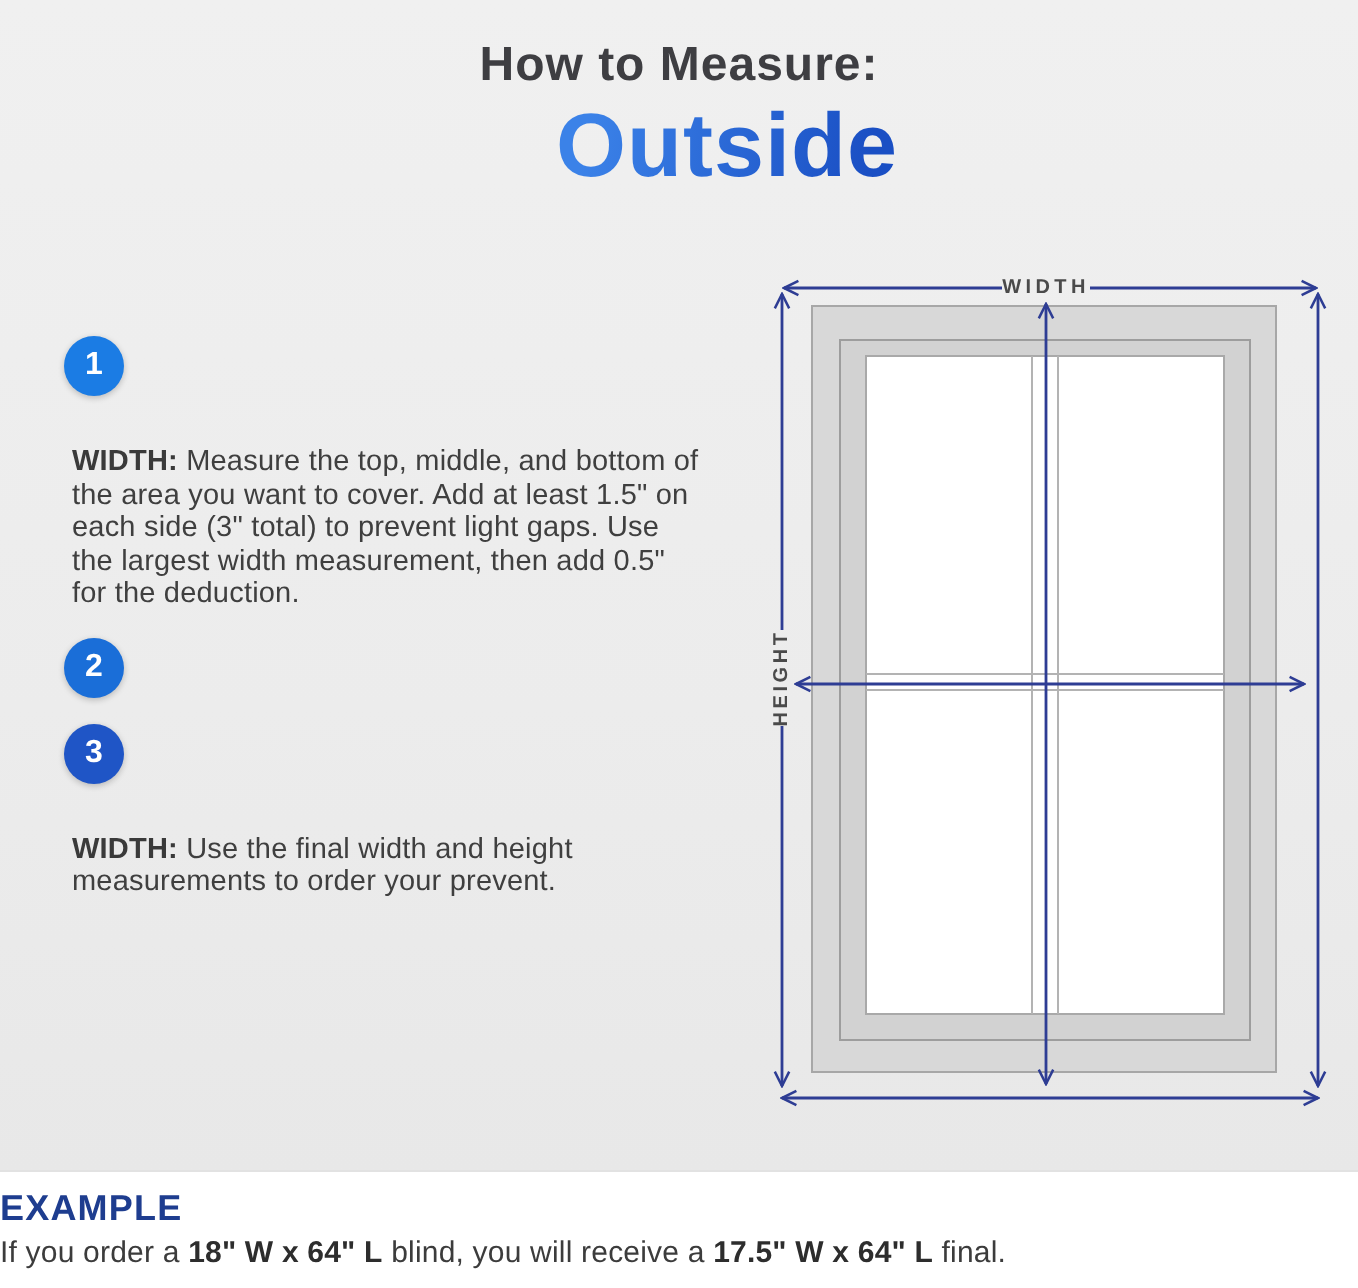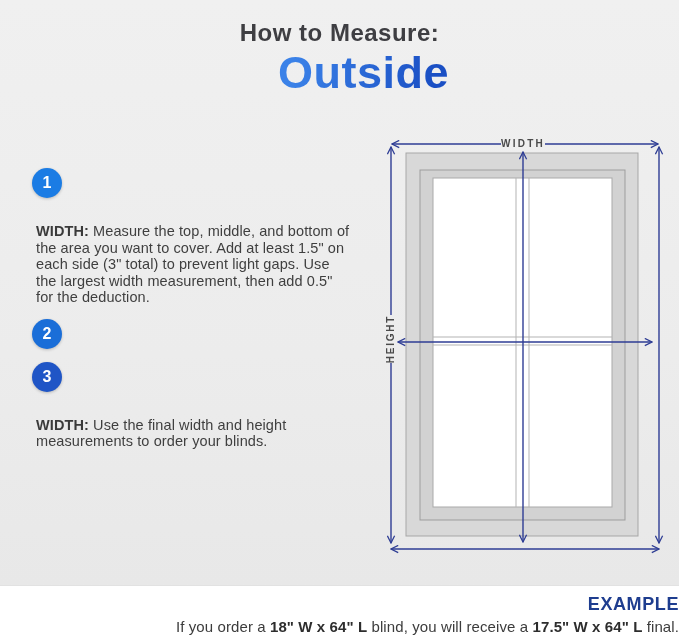--- a/index.html
+++ b/index.html
@@ -38,21 +38,21 @@
   }
   .step-label{font-weight:700;color:#3a3a3a;}
   
   .diagram{position:absolute;left:375px;top:129px;width:300px;height:450px;}
   .diagram svg{display:block;}
   .dim-label{font-weight:600;}
   
   .footer{
     position:absolute;left:0;bottom:0;width:100%;height:59px;
     background:#ffffff;border-top:1px solid #e2e2e2;
-    text-align:right;box-sizing:border-box;padding-top:9px;
+    text-align:left;box-sizing:border-box;padding-top:9px;
   }
   .example-heading{
     font-size:18px;font-weight:700;color:#1e3d8f;letter-spacing:.6px;line-height:1.1;
   }
   .example-text{margin-top:3px;font-size:15px;color:#3c3c3c;letter-spacing:.1px;}
   .example-text b{font-weight:700;color:#2d2d2d;}
 </style>
 </head>
 <body>
 
@@ -71,21 +71,21 @@
       <div class="step-circle" style="background: rgb(27, 124, 228);">1</div>
       <p class="step-text"><span class="step-label">WIDTH:</span> <span>Measure the top, middle, and bottom of the area you want to cover. Add at least 1.5" on each side (3" total) to prevent light gaps. Use the largest width measurement, then add 0.5" for the deduction.</span></p>
     </div>
 
     <div class="step">
       <div class="step-circle" style="background: rgb(26, 110, 216);">2</div>
     </div>
 
     <div class="step">
       <div class="step-circle" style="background: rgb(31, 85, 198);">3</div>
-      <p class="step-text"><span class="step-label">WIDTH:</span> <span>Use the final width and height measurements to order your blinds.</span></p>
+      <p class="step-text"><span class="step-label">WIDTH:</span> <span>Use the final width and height measurements to order your prevent.</span></p>
     </div>
 
   </div>
 
   <div class="diagram">
     <svg width="300" height="450" viewBox="0 0 300 450">
       <defs>
         <marker id="ah" viewBox="0 0 10 10" refX="9" refY="5" markerWidth="9" markerHeight="9" orient="auto-start-reverse" markerUnits="userSpaceOnUse">
           <path d="M1,1 L9,5 L1,9" fill="none" stroke="#2e3d94" stroke-width="1.4"></path>
         </marker>

